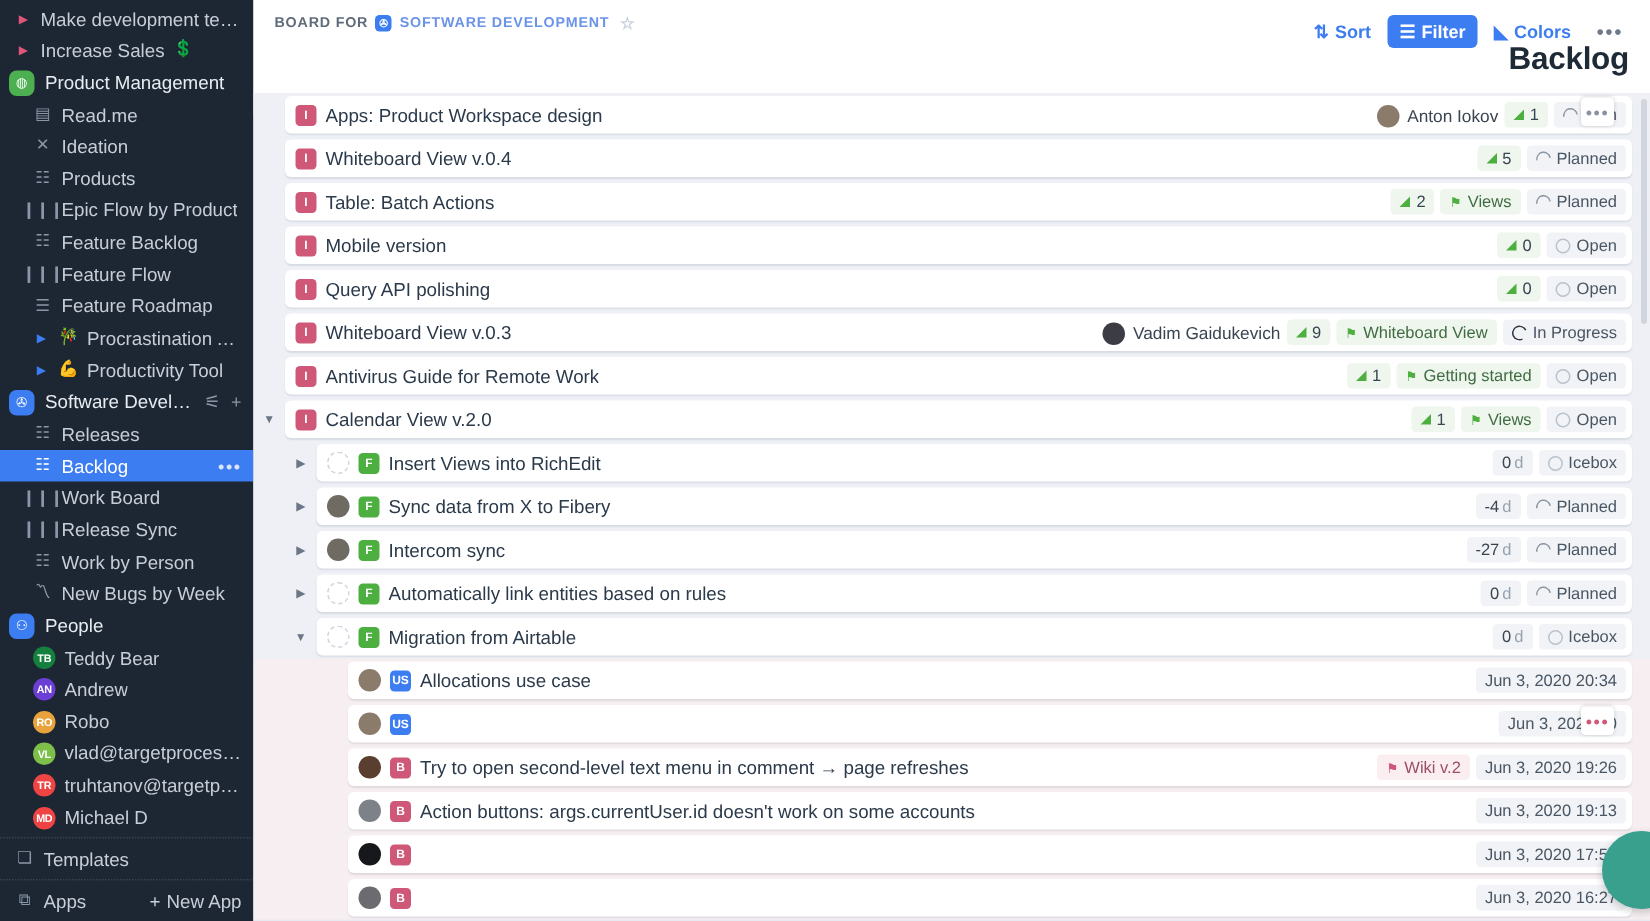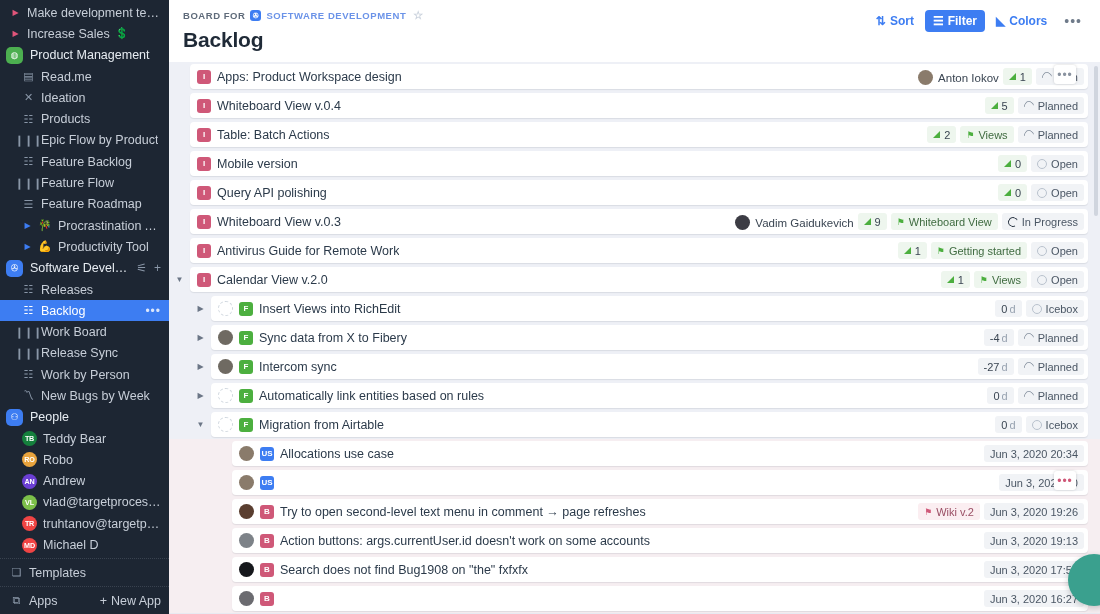--- a/index.html
+++ b/index.html
@@ -47,21 +47,21 @@
     width:15px; height:15px; flex:0 0 15px; border-radius:50%;
     display:inline-flex; align-items:center; justify-content:center;
     font-size:7.2px; color:#fff; font-weight:bold; letter-spacing:-.2px;
   }
   .sb-bottom { border-top:1px dotted #39424f; }
   .sb-bottom .sb-row { height:27px; }
   .newapp { margin-left:auto; color:#c7ced8; display:flex; align-items:center; gap:4px; font-size:12.5px;}
 
   
   .main { flex:1 1 auto; height:614px; background:#fff; position:relative; overflow:hidden;}
-  .header { height:76px; background:#fff; padding:9px 14px 0 14px; position:relative; }
+  .header { height:76px; background:#fff; padding:9px 14px 0 14px; position:relative;text-align:right; }
   .crumb { display:flex; align-items:center; gap:5px; font-size:9.5px; font-weight:bold; letter-spacing:.55px; color:#5f6b7a; text-transform:uppercase;}
   .crumb .proj { color:#6b93e8; }
   .crumb .pjicon { width:11px;height:11px;border-radius:3px;background:#3d7df2;display:inline-flex;align-items:center;justify-content:center;color:#fff;font-size:7px;}
   .star { color:#c9d1dc; font-size:11px; margin-left:2px;}
   .page-title { font-size:21px; font-weight:bold; color:#1f2a37; margin-top:6px; letter-spacing:-.2px;}
   .hdr-actions { position:absolute; right:12px; top:9px; display:flex; align-items:center; gap:3px; }
   .hbtn { display:flex; align-items:center; gap:4px; padding:4px 8px; border-radius:4px; color:#3d7df2; font-size:12px; font-weight:bold; cursor:pointer;}
   .hbtn.active { background:#3d7df2; color:#fff; }
   .hbtn.dots { color:#6f7b8a; font-size:14px; letter-spacing:1px; padding:4px 6px; font-weight:normal;}
 
@@ -231,26 +231,26 @@
       <div id="sb-people">
           <div class="sb-row app-head">
             <span class="appicon" style="background:#3d7df2">⚇</span>
             <span class="lbl">People</span>
           </div>
           <div class="sb-row indent1">
             <span class="avatar" style="background:#15803d">TB</span>
             <span class="lbl">Teddy Bear</span>
           </div>
           <div class="sb-row indent1">
+            <span class="avatar" style="background:#6b3fd4">AN</span>
+            <span class="lbl">Andrew</span>
+          </div>
+          <div class="sb-row indent1">
             <span class="avatar" style="background:#e8a33d">RO</span>
             <span class="lbl">Robo</span>
-          </div>
-          <div class="sb-row indent1">
-            <span class="avatar" style="background:#6b3fd4">AN</span>
-            <span class="lbl">Andrew</span>
           </div>
           <div class="sb-row indent1">
             <span class="avatar" style="background:#7cc04a">VL</span>
             <span class="lbl">vlad@targetprocess.com</span>
           </div>
           <div class="sb-row indent1">
             <span class="avatar" style="background:#ef4444">TR</span>
             <span class="lbl">truhtanov@targetprocess...</span>
           </div>
           <div class="sb-row indent1">
@@ -622,21 +622,20 @@
                 <span class="chip">
                   <span>Jun 3, 2020 19:13</span>
                 </span>
               </span>
             </div>
           </div>
           <div class="row" style="padding-left: 63px; padding-right: 12px; background: rgb(246, 238, 241);">
             <div class="card">
               <span class="ravatar" style="background:#16181c"></span>
               <span class="tbadge t-B">B</span>
-              <span class="rtitle">Search does not find Bug1908 on "the" fxfxfx</span>
               <span class="spacer"></span>
               <span class="chips">
                 <span class="chip">
                   <span>Jun 3, 2020 17:53</span>
                 </span>
               </span>
             </div>
           </div>
           <div class="row" style="padding-left: 63px; padding-right: 12px; background: rgb(246, 238, 241);">
             <div class="card">

